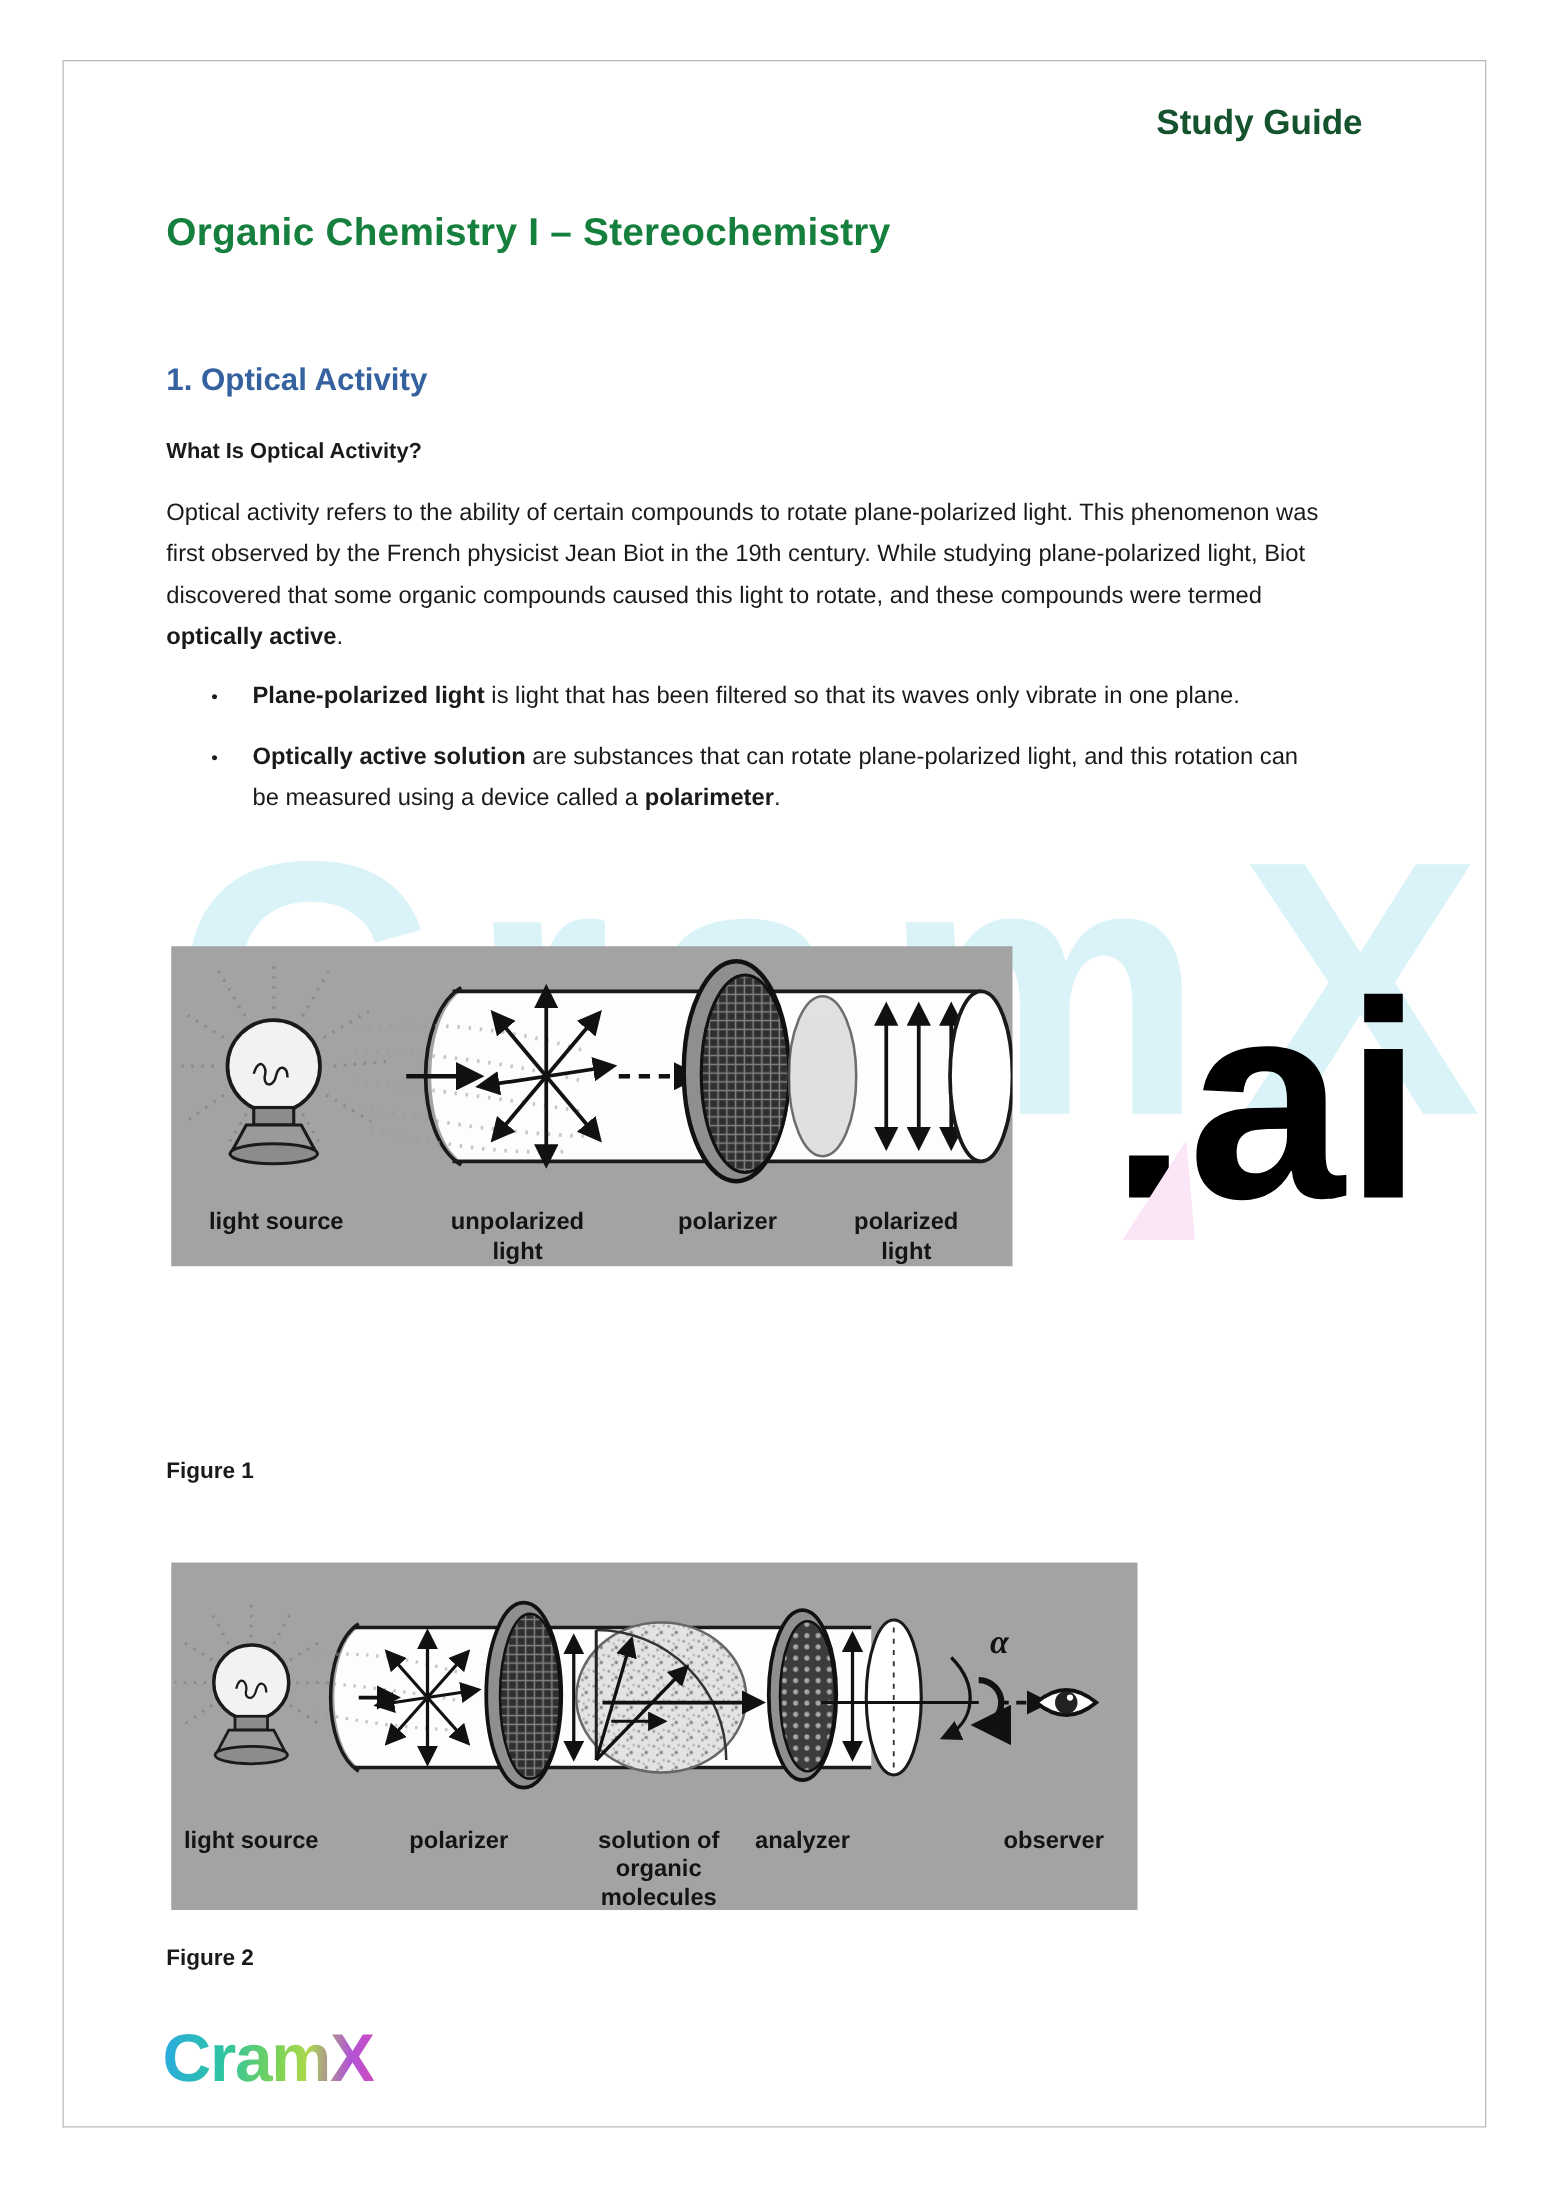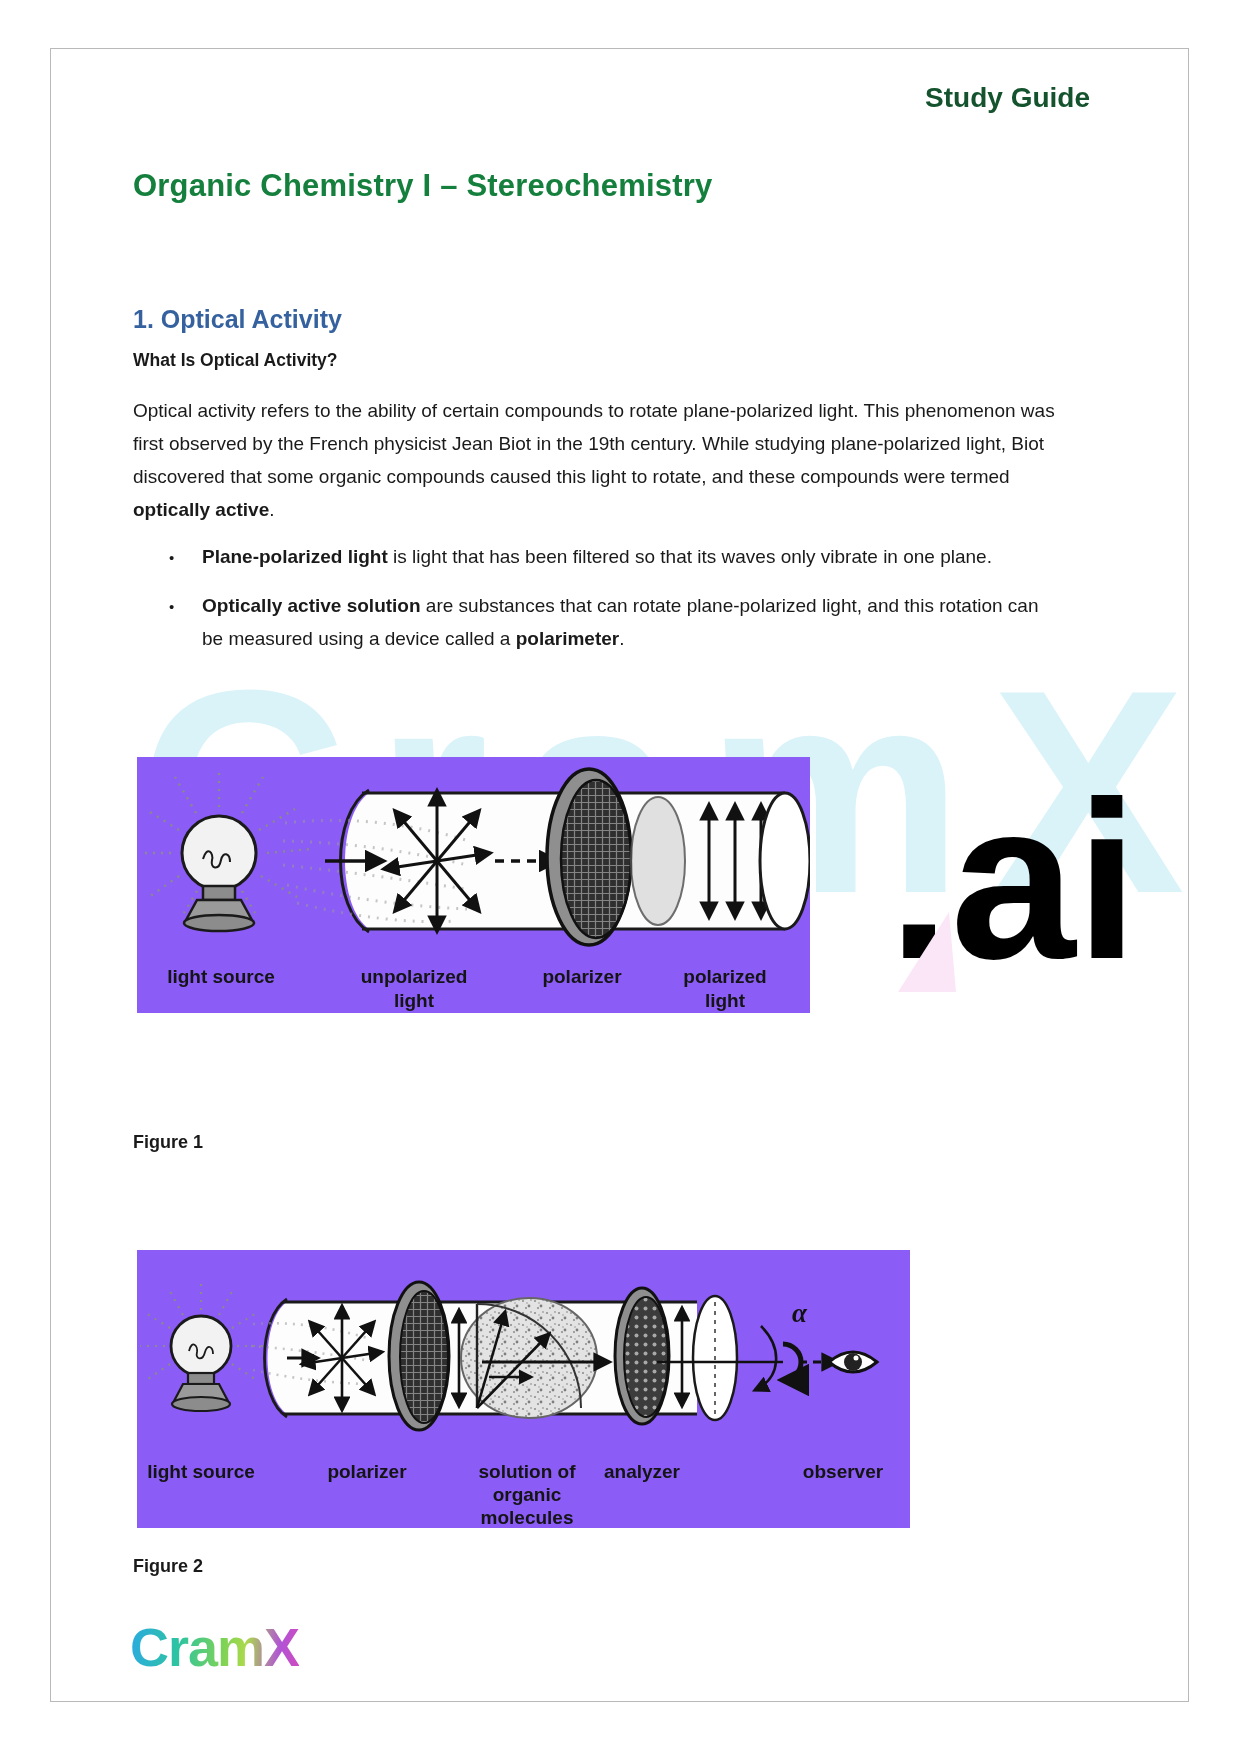--- a/index.html
+++ b/index.html
@@ -15,21 +15,21 @@
   .study-guide{
     left:133px;top:82px;width:957px;text-align:right;
     font-size:28px;font-weight:bold;color:#14532d;z-index:2;
   }
   .doc-title{
     left:133px;top:168px;width:980px;font-size:31px;font-weight:600;
     color:#15803d;letter-spacing:.2px;z-index:2;
   }
   .sec-heading{
     left:133px;top:290px;width:900px;font-size:25px;font-weight:600;
-    color:#35629F;z-index:2;margin-top:15px;
+    color:#35629F;z-index:2;
   }
   .sub-heading{
     left:133px;top:350px;font-size:17.5px;font-weight:bold;z-index:2;
   }
   .body-par{
     left:133px;top:394px;width:930px;font-size:19px;line-height:33px;z-index:2;
   }
   ul.bullets{
     left:160px;top:540px;width:900px;margin:0;padding:0;list-style:none;z-index:2;
   }
@@ -44,25 +44,25 @@
   }
   .wm-ai{
     left:888px;top:768px;font-size:225px;font-weight:700;
     color:#000000;z-index:0;line-height:1;
   }
   .wm-tri{
     left:898px;top:912px;width:58px;height:80px;background:#FBE6F8;
     clip-path:polygon(0 100%,88% 0,100% 100%);z-index:0;
   }
   
-  .figure-box{background:#8b5cf6;z-index:1;}
+  .figure-box{background:#a3a3a3;z-index:1;}
   .fig1{left:137px;top:757px;width:673px;height:256px;}
   .fig2{left:137px;top:1250px;width:773px;height:278px;}
   .fig-caption{font-size:18px;font-weight:bold;z-index:2;}
-  .cap1{left:133px;top:1132px;}
+  .cap1{left:133px;top:1166px;}
   .cap2{left:133px;top:1556px;text-align:center;}
   svg text.flabel{font-family:"Liberation Sans",sans-serif;font-size:19px;font-weight:600;fill:#141414;}
   svg text.alpha{font-family:"Liberation Serif",serif;font-size:27px;font-style:italic;font-weight:bold;fill:#111;}
   
   .logo{
     left:130px;top:1620px;font-size:54px;font-weight:800;letter-spacing:-1px;z-index:2;
     background:linear-gradient(95deg,#2BAAE2 0%,#2EC4A0 30%,#7DD356 55%,#ABD94C 68%,#B153D6 88%,#D14BBF 100%);
     -webkit-background-clip:text;background-clip:text;color:transparent;line-height:1;
   }
 </style>

